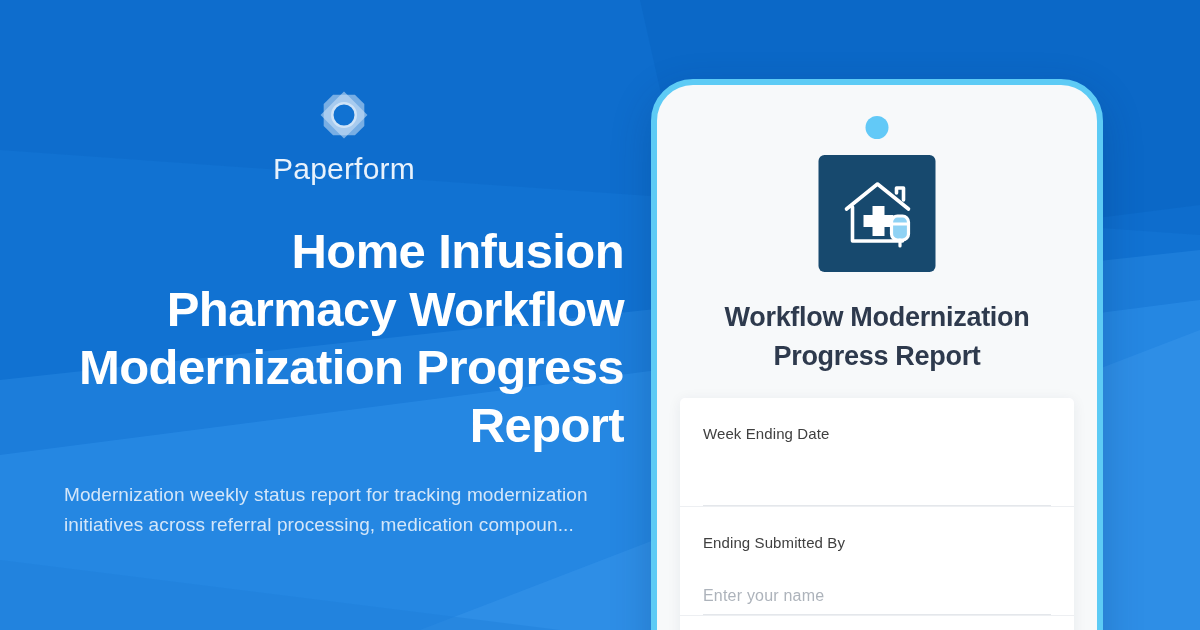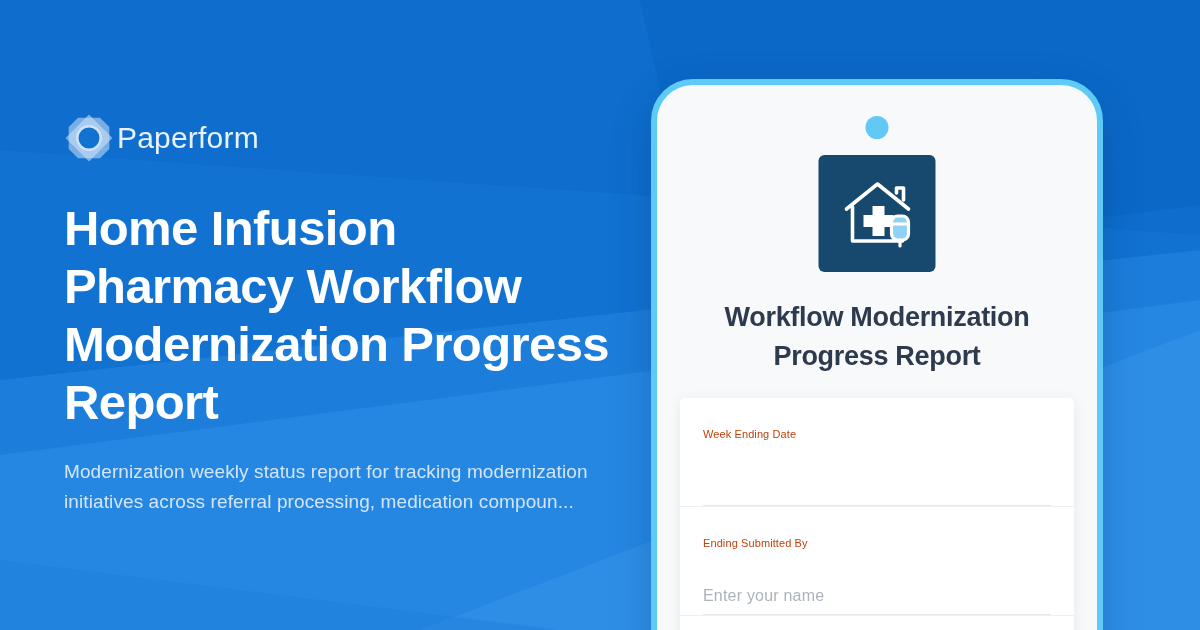--- a/index.html
+++ b/index.html
@@ -23,39 +23,41 @@
   
   .left-col {
     position:absolute;
     left:64px; top:0;
     width:560px; height:630px;
     display:flex; flex-direction:column; justify-content:center;
   }
 
   .brand {
     display:flex; align-items:center;
-    gap:3px;
+    gap:12px;
     margin-bottom:36px;
+    flex-direction:column;
   }
   .brand-mark { width:50px; height:50px; flex:0 0 50px; display:block; }
   .brand-name {
     font-size:30px;
     letter-spacing:0.2px;
     color:#E8F2FC;
     font-weight:400;
   }
 
   .headline {
     font-size:49px;
     line-height:58px;
     font-weight:700;
     color:#FFFFFF;
     letter-spacing:-0.6px;
     max-width:560px;
     margin-bottom:26px;
+    text-align:right;
   }
 
   .subtitle {
     font-size:19px;
     line-height:30px;
     color:#D3E6F9;
     font-weight:400;
     max-width:530px;
     letter-spacing:0.1px;
   }
@@ -111,23 +113,23 @@
     background:#FFFFFF;
     border-radius:5px 5px 0 0;
     box-shadow:0 2px 14px rgba(20,40,70,.07);
     overflow:hidden;
   }
   .form-card {
     padding:24px 23px 0 23px;
     border-bottom:1px solid #EDEFF2;
   }
   .field-label {
-    font-size:11px;
+    font-size:15px;
     line-height:24px;
-    color:#c2410c;
+    color:#404040;
     font-weight:400;
     letter-spacing:0.1px;
   }
   .field-input {
     margin-top:8px;
     height:52px;
     display:flex; align-items:flex-end;
     border-bottom:1px solid #E4E7EB;
   }
   .field-input .ph {

